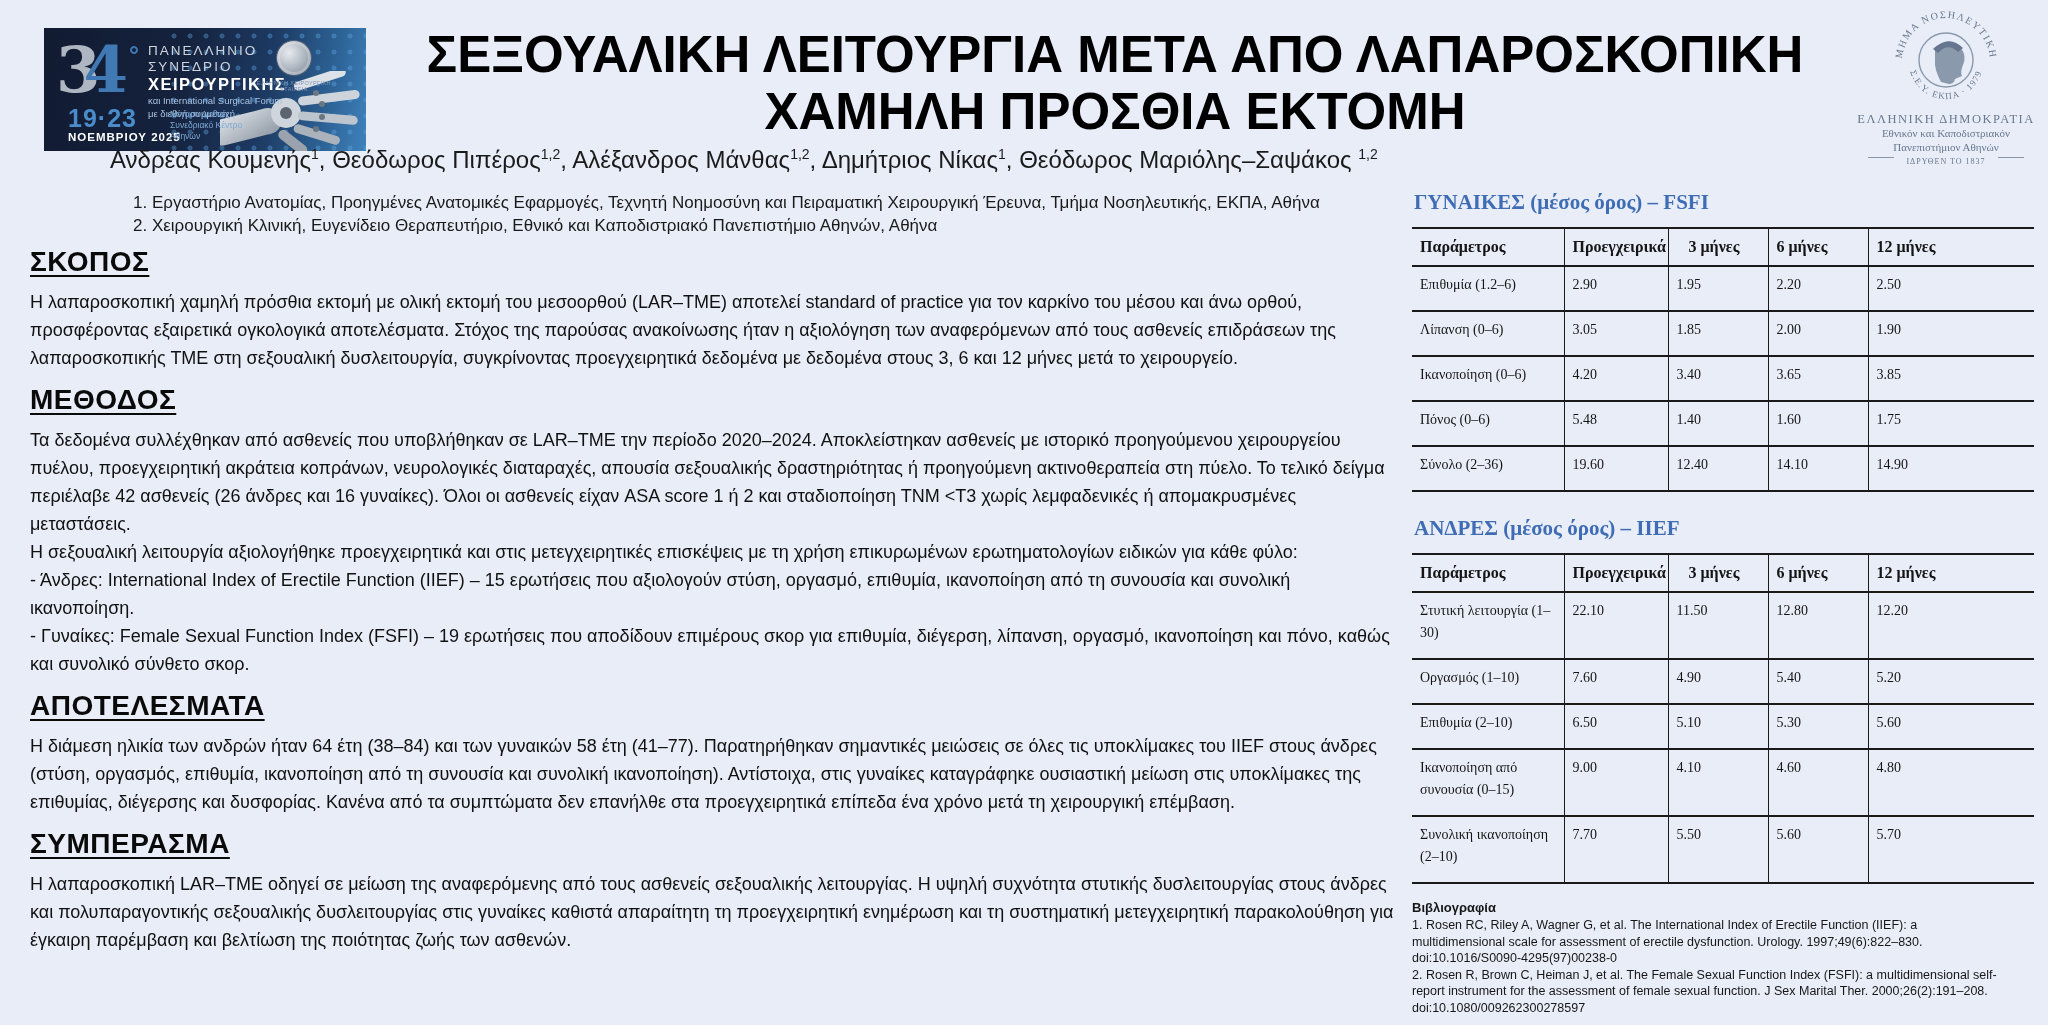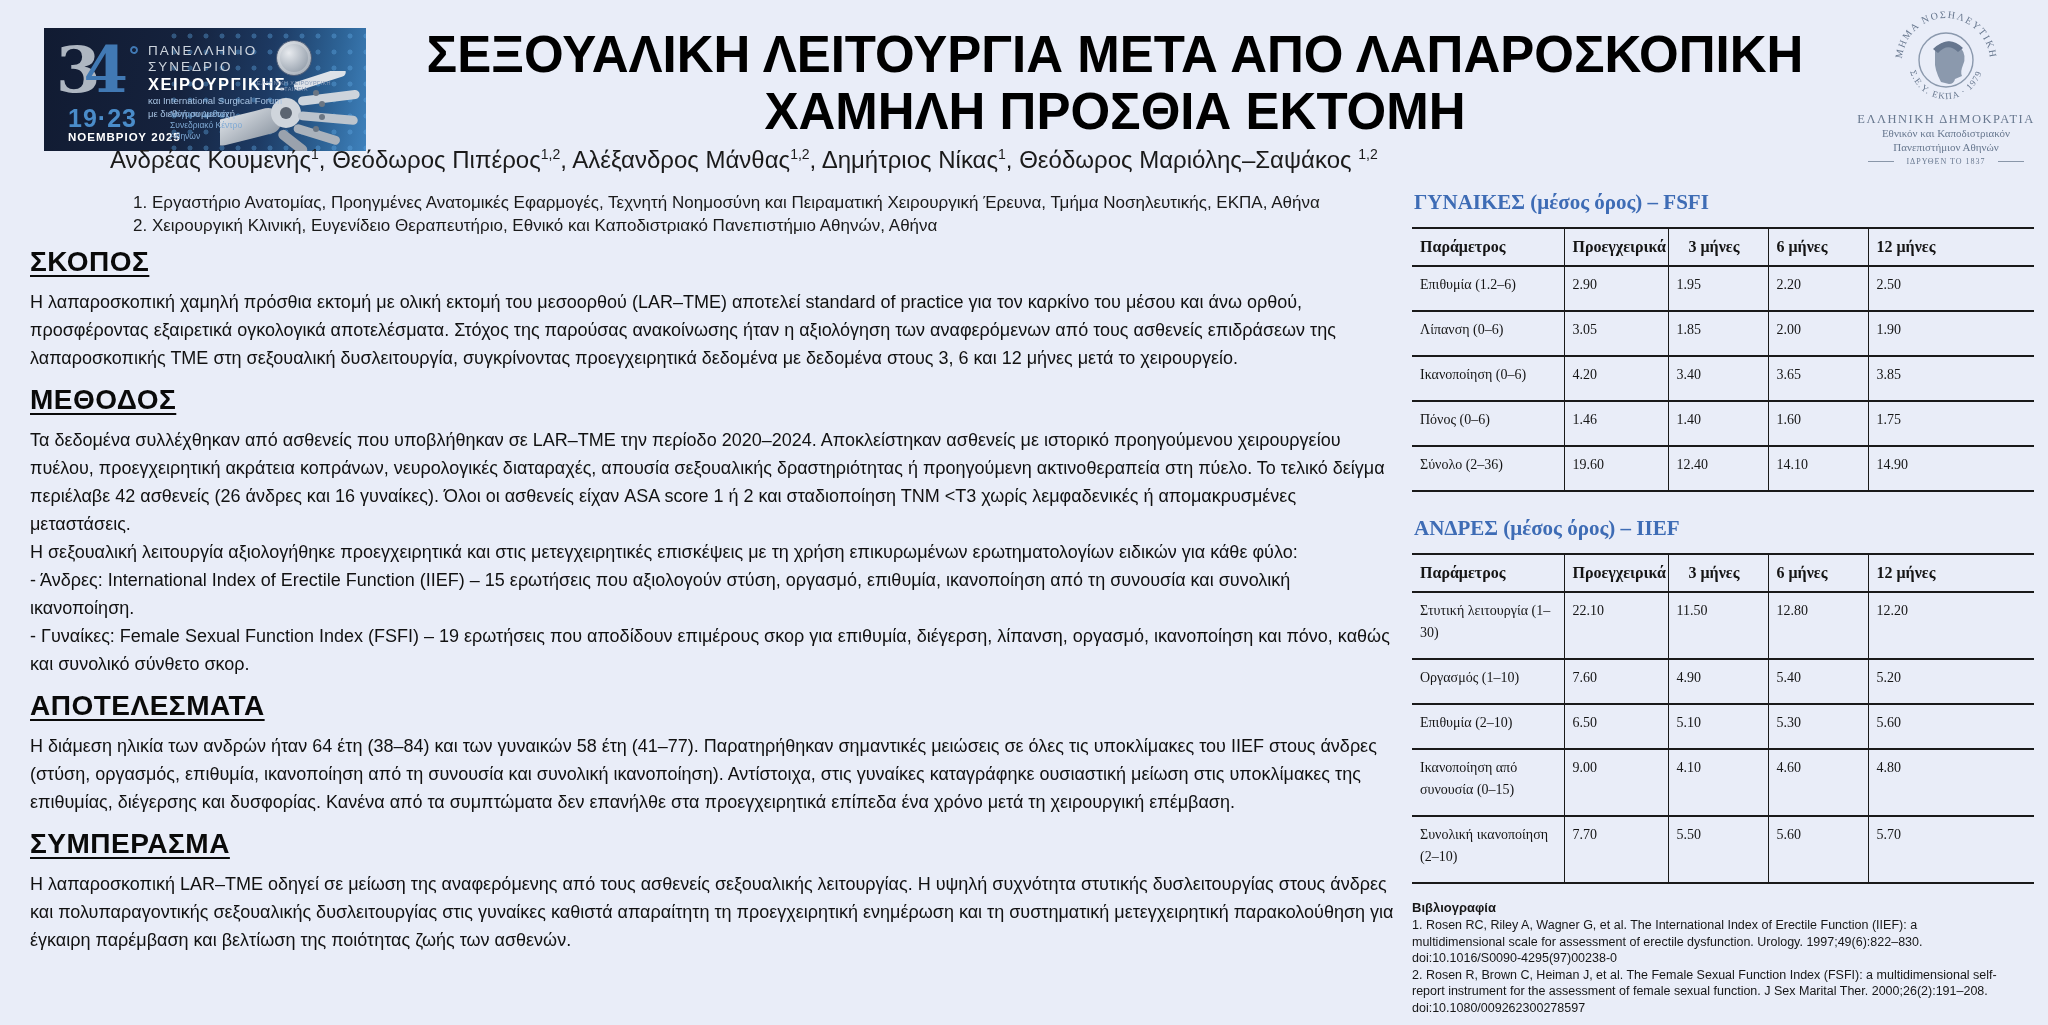--- a/index.html
+++ b/index.html
@@ -42,21 +42,21 @@
 
   
   .title-block{position:absolute;left:375px;top:26px;width:1480px;text-align:center;
     font-weight:700;font-size:51px;line-height:57px;color:#000;}
 
   
   .uni{position:absolute;left:1850px;top:8px;width:192px;text-align:center;color:var(--emblem);}
   .uni-lines{font-family:"Liberation Serif",serif;line-height:1.22;}
   .uni-l1{font-size:12.5px;letter-spacing:1.5px;}
   .uni-l2,.uni-l3{font-size:11px;}
-  .uni-founded{display:flex;align-items:center;justify-content:center;gap:12px;margin-top:3px;}
+  .uni-founded{display:flex;justify-content:center;gap:12px;margin-top:3px;}
   .uni-founded .rule{width:26px;border-top:1px solid #8a97a9;}
   .uni-founded .ftext{font-size:8px;letter-spacing:1px;font-family:"Liberation Serif",serif;}
 
   
   .authors{position:absolute;left:110px;top:146px;font-size:24px;color:#1a1a1a;}
   .authors sup{font-size:14px;}
   .affiliations{position:absolute;left:133px;top:191px;font-size:17px;line-height:23px;color:#1a1a1a;}
 
   
   .main-col{position:absolute;left:30px;top:246px;width:1368px;}
@@ -226,21 +226,21 @@
           </tr>
           <tr>
             <td>Ικανοποίηση (0–6)</td>
             <td>4.20</td>
             <td>3.40</td>
             <td>3.65</td>
             <td>3.85</td>
           </tr>
           <tr>
             <td>Πόνος (0–6)</td>
-            <td>1.46</td>
+            <td>5.48</td>
             <td>1.40</td>
             <td>1.60</td>
             <td>1.75</td>
           </tr>
           <tr>
             <td>Σύνολο (2–36)</td>
             <td>19.60</td>
             <td>12.40</td>
             <td>14.10</td>
             <td>14.90</td>

